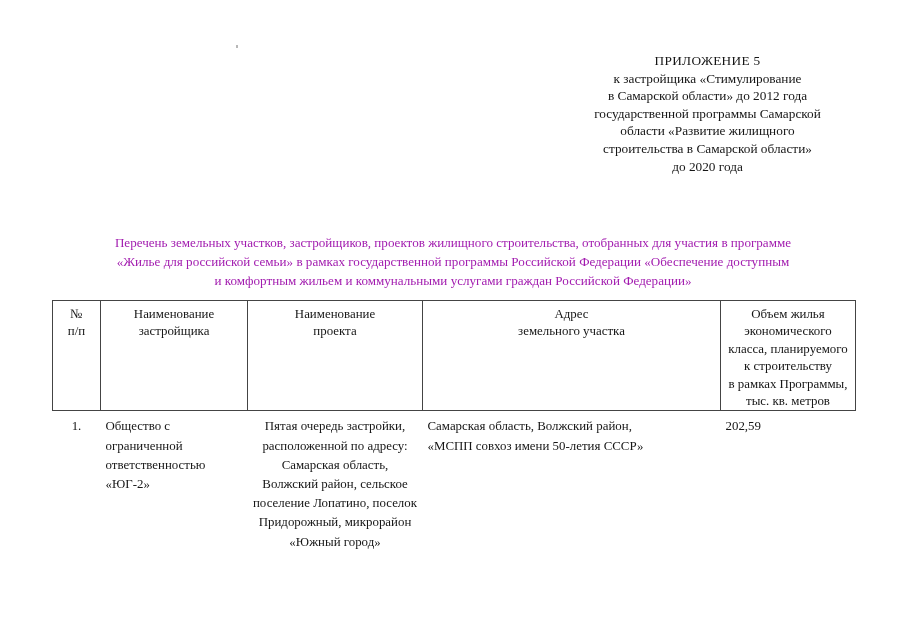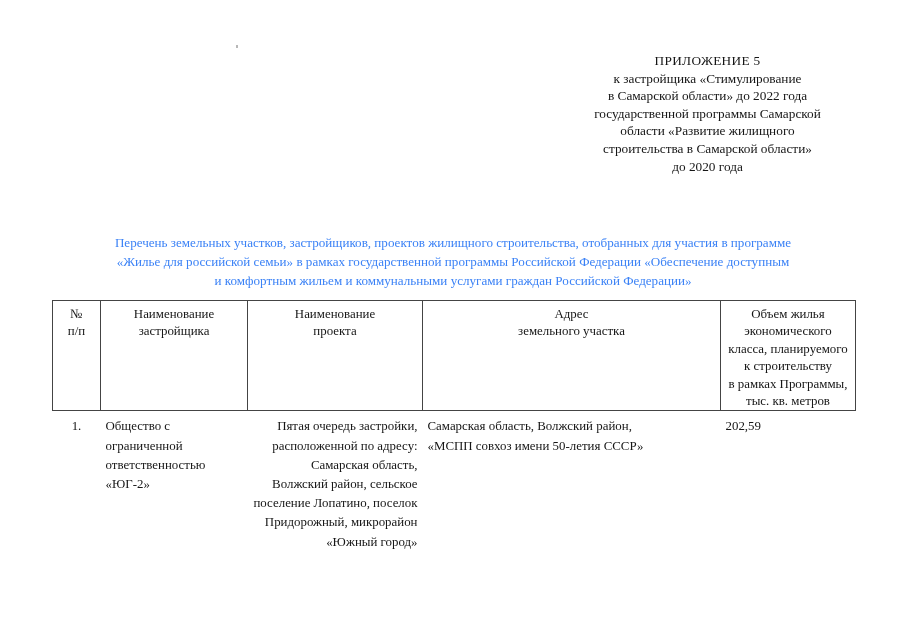--- a/index.html
+++ b/index.html
@@ -54,21 +54,21 @@
 
   
   .intro {
     position: absolute;
     left: 48px;
     top: 233px;
     width: 810px;
     text-align: center;
     font-size: 13.1px;
     line-height: 19px;
-    color: #3b82f6;
+    color: #a21caf;
   }
   .intro .pline {
     white-space: nowrap;
   }
 
   
   .table-wrap {
     position: absolute;
     left: 52px;
     top: 300px;
@@ -107,37 +107,37 @@
   table.doc-table tbody td {
     border: none;
     vertical-align: top;
     padding: 6px 5px 0 5px;
     line-height: 19.2px;
     box-sizing: border-box;
   }
 
   td.cell-num    { text-align: center; }
   td.cell-dev    { text-align: left; }
-  td.cell-proj   { text-align: right; }
+  td.cell-proj   { text-align: center; }
   td.cell-addr   { text-align: left; }
   td.cell-vol    { }
 
   td.cell-addr .addr-line { white-space: nowrap; }
 </style>
 </head>
 <body>
 
 <div class="page">
 
   <span class="speck"></span>
 
   <div class="doc-header">
     <div class="hline title">ПРИЛОЖЕНИЕ 5</div>
     <div class="hline">к застройщика «Стимулирование</div>
-    <div class="hline">в Самарской области» до 2022 года</div>
+    <div class="hline">в Самарской области» до 2012 года</div>
     <div class="hline">государственной программы Самарской</div>
     <div class="hline">области «Развитие жилищного</div>
     <div class="hline">строительства в Самарской области»</div>
     <div class="hline">до 2020 года</div>
   </div>
 
   <div class="intro">
     <div class="pline">Перечень земельных участков, застройщиков, проектов жилищного строительства, отобранных для участия в программе</div>
     <div class="pline">«Жилье для российской семьи» в рамках государственной программы Российской Федерации «Обеспечение доступным</div>
     <div class="pline">и комфортным жильем и коммунальными услугами граждан Российской Федерации»</div>

